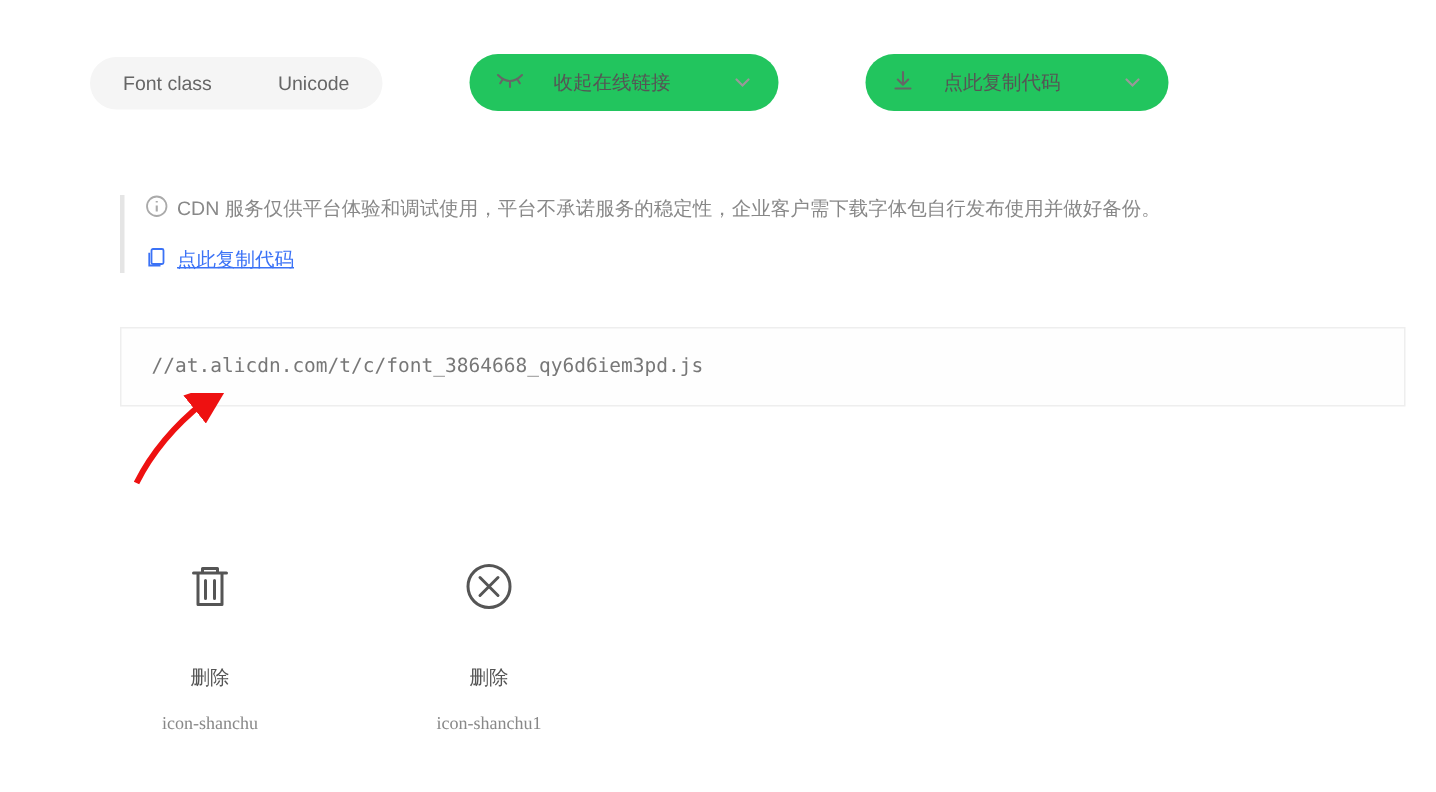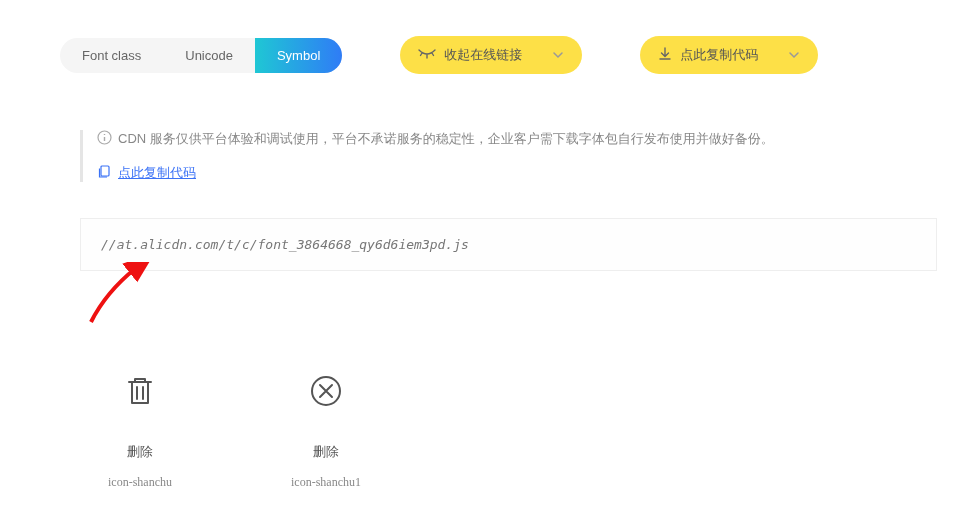--- a/index.html
+++ b/index.html
@@ -30,22 +30,22 @@
       cursor: pointer;
       background: transparent;
     }
     .tab.active {
       background: linear-gradient(90deg, #1fc7d4 0%, #2f7cf6 100%);
       color: #fff;
     }
     .action-btn {
       display: flex;
       align-items: center;
-      gap: 8px;
-      background: #fde047;
+      gap: 20px;
+      background: #22c55e;
       border-radius: 20px;
       padding: 10px 18px;
       font-size: 13px;
       color: #555;
       cursor: pointer;
       margin-left: 58px;
       justify-content: flex-end;
     }
     .action-btn .chevron {
       margin-left: 22px;
@@ -76,21 +76,20 @@
     }
     .code-box {
       margin: 36px 20px 0 80px;
       border: 1px solid #eee;
       background: #fefefe;
       padding: 18px 20px;
       font-family: "Consolas", "Menlo", monospace;
       font-size: 13px;
       color: #777;
       position: relative;
-      font-style: italic;
     }
     .arrow-overlay {
       position: absolute;
       left: 86px;
       top: 262px;
       pointer-events: none;
     }
     .icon-grid {
       display: flex;
       margin: 100px 0 0 90px;
@@ -123,21 +122,20 @@
       font-family: Liberation Serif, serif;
     }
   </style>
 </head>
 <body>
 
 <div class="toolbar">
   <div class="tabs">
     <div class="tab">Font class</div>
     <div class="tab">Unicode</div>
-    <div class="tab active">Symbol</div>
   </div>
 
   <div class="action-btn">
     <span>
       <svg width="18" height="12" viewBox="0 0 18 12">
           <path d="M1 2 Q9 10 17 2 M4 5 L2.5 7.5 M9 7 L9 10 M14 5 L15.5 7.5" stroke="#666" stroke-width="1.4" fill="none" stroke-linecap="round"></path>
         </svg>
     </span>
     <span>收起在线链接</span>
     <span class="chevron">

